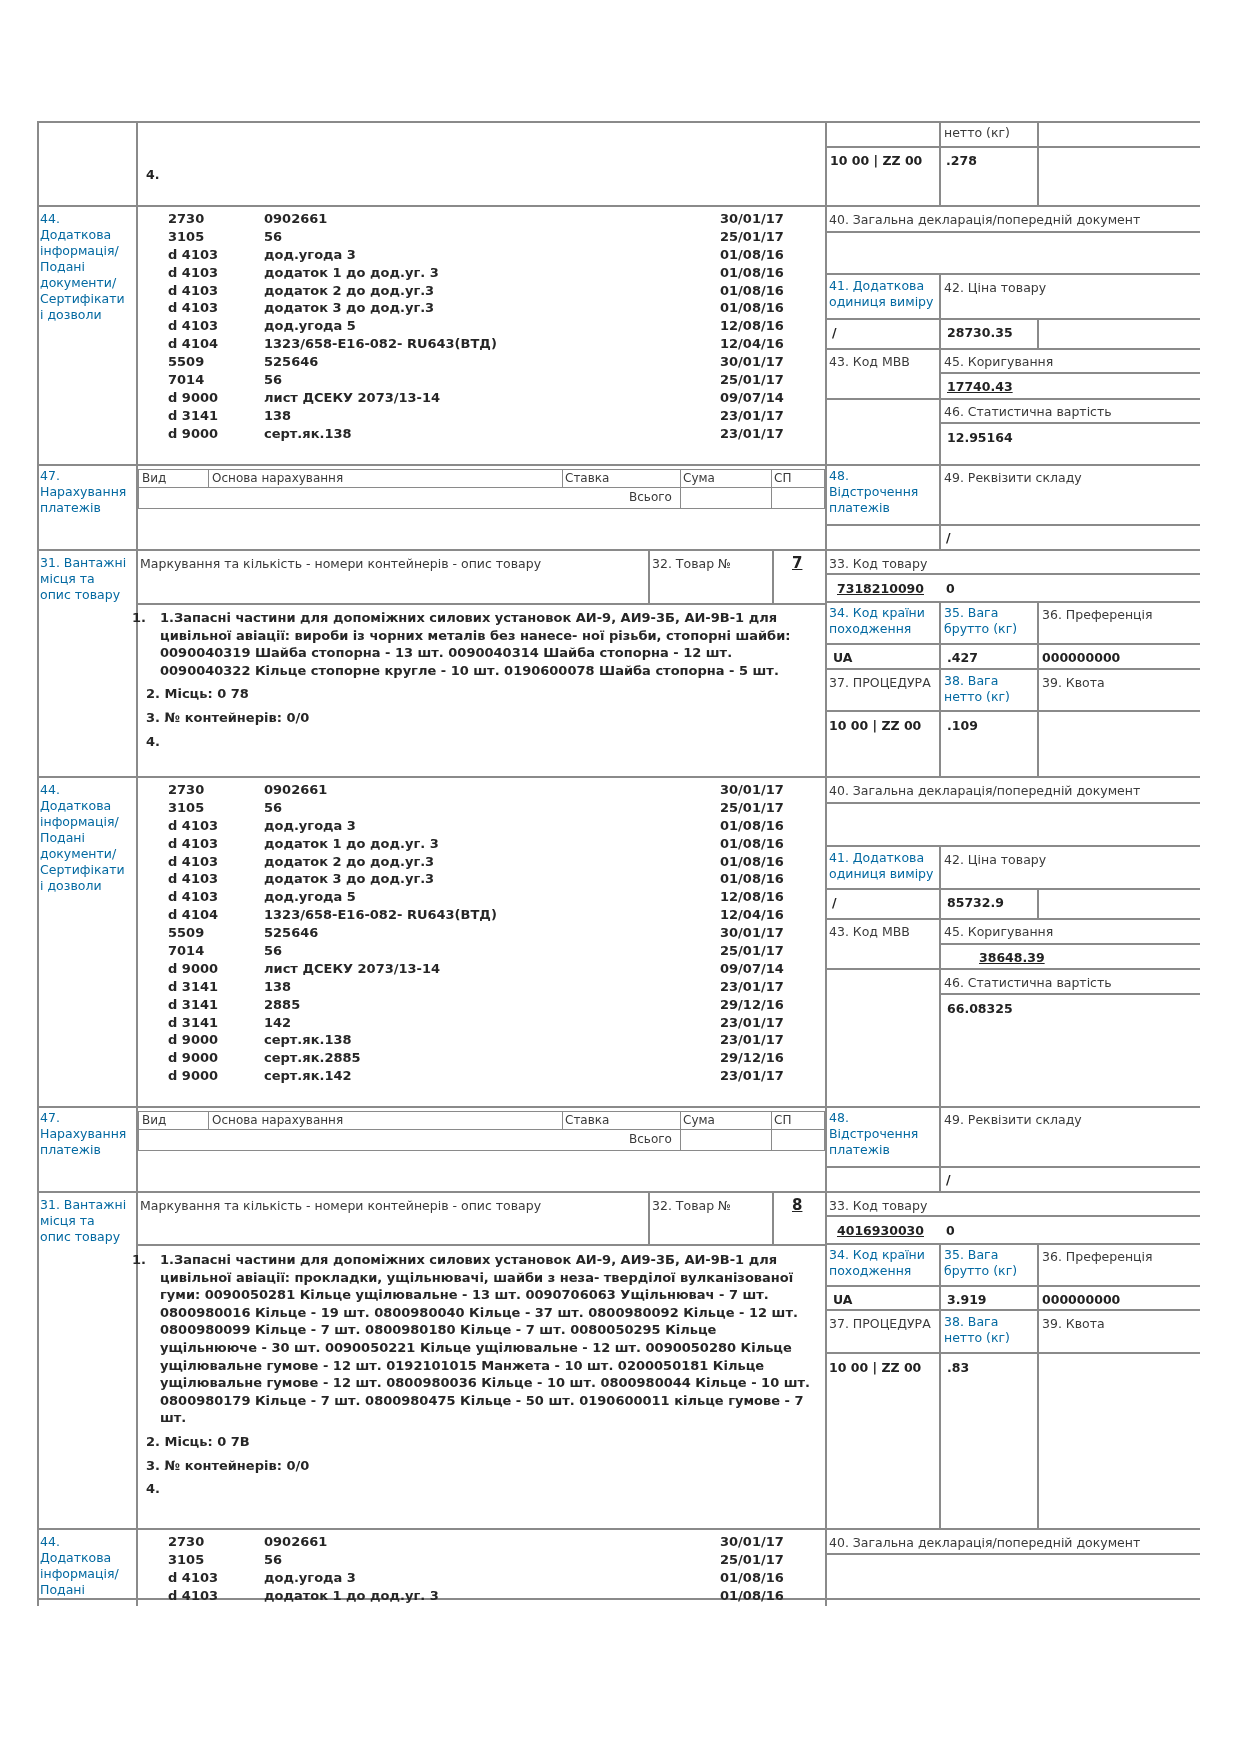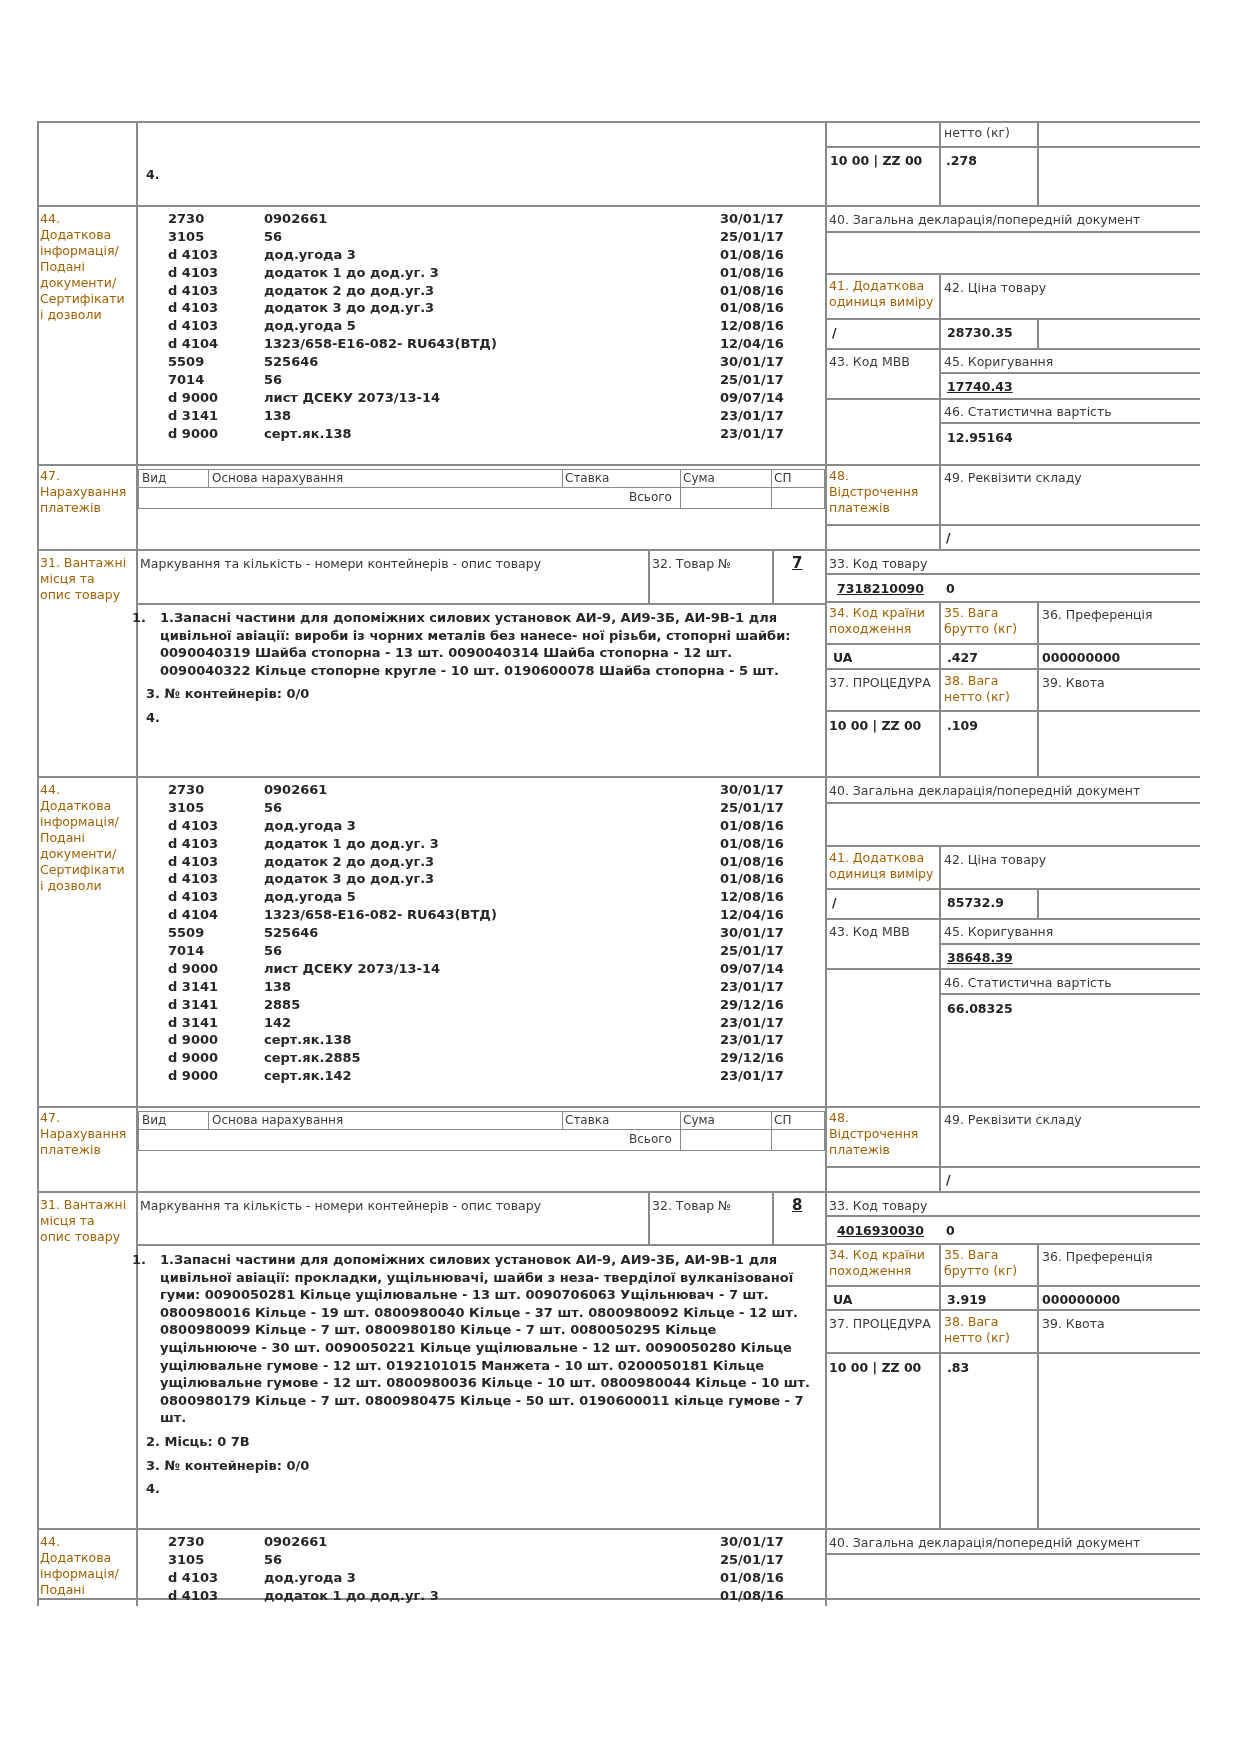--- a/index.html
+++ b/index.html
@@ -2,21 +2,21 @@
 <html><head>
 <meta charset="utf-8">
 <style>
   html, body { margin:0; padding:0; background:#ffffff; }
   body { width:1242px; height:1754px; position:relative; overflow:hidden;
          font-family:"DejaVu Sans", sans-serif; color:#2a2a2a; }
   .ln { position:absolute; background:#8a8a8a; }
   .h { height:2px; }
   .v { width:2px; }
   .t { position:absolute; font-size:12.5px; line-height:15px; white-space:nowrap; color:#3a3a3a; }
-  .lbl { position:absolute; font-size:12.5px; line-height:16px; color:#a16207; }
+  .lbl { position:absolute; font-size:12.5px; line-height:16px; color:#0369a1; }
   .b { font-weight:bold; color:#222; }
   .u { text-decoration:underline; }
   .desc { position:absolute; font-size:13px; line-height:17.6px; font-weight:bold; color:#262626; }
   .desc .item { margin-bottom:6px; }
   .desc .num { display:inline-block; width:14px; }
   .desc .para { padding-left:14px; text-indent:-14px; }
   .docs { position:absolute; }
   .docs .row { position:relative; height:17.9px; font-size:13px; font-weight:bold; color:#262626; white-space:nowrap;margin-left:26px; }
   .docs .c1 { position:absolute; left:0; }
   .docs .c2 { position:absolute; left:96px; }
@@ -226,20 +226,21 @@
   </div>
 <div class="t" style="left:140px;top:556px;">Маркування та кількість - номери контейнерів - опис товару</div>
 <div class="t" style="left:652px;top:556px;">32. Товар №</div>
 <div class="t b u" style="left:792px;top:556px;font-size:15px;">7</div>
 <div class="t" style="left:829px;top:556px;">33. Код товару</div>
 <div class="t b u" style="left:837px;top:581px;">7318210090</div>
 <div class="t b" style="left:946px;top:581px;">0</div>
 
 <div class="desc" style="left:146px;top:609px;width:665px;">
   <div class="item para"><span class="num">1.</span><span>1.Запасні частини для допоміжних силових установок АИ-9, АИ9-3Б, АИ-9В-1 для цивільної авіації: вироби із чорних металів без нанесе- ної різьби, стопорні шайби: 0090040319 Шайба стопорна - 13 шт. 0090040314 Шайба стопорна - 12 шт. 0090040322 Кільце стопорне кругле - 10 шт. 0190600078 Шайба стопорна - 5 шт.</span></div>
+  <div class="item">2. Місць: 0 78</div>
   <div class="item">3. № контейнерів: 0/0</div>
   <div class="item">4.</div>
 </div>
 
 <div class="lbl" style="left:829px;top:605px;">
     <div>34. Код країни</div>
     <div>походження</div>
   </div>
 <div class="lbl" style="left:944px;top:605px;">
     <div>35. Вага</div>
@@ -358,21 +359,21 @@
 <div class="t" style="left:829px;top:783px;">40. Загальна декларація/попередній документ</div>
 <div class="lbl" style="left:829px;top:850px;">
     <div>41. Додаткова</div>
     <div>одиниця виміру</div>
   </div>
 <div class="t" style="left:944px;top:852px;">42. Ціна товару</div>
 <div class="t b" style="left:832px;top:895px;">/</div>
 <div class="t b" style="left:947px;top:895px;">85732.9</div>
 <div class="t" style="left:829px;top:924px;">43. Код МВВ</div>
 <div class="t" style="left:944px;top:924px;">45. Коригування</div>
-<div class="t b u" style="left:947px;top:950px;">38648.39</div>
+<div class="t b u" style="left:979px;top:950px;">38648.39</div>
 <div class="t" style="left:944px;top:975px;">46. Статистична вартість</div>
 <div class="t b" style="left:947px;top:1001px;">66.08325</div>
 
 <div class="lbl" style="left:40px;top:1110px;">
     <div>47.</div>
     <div>Нарахування</div>
     <div>платежів</div>
   </div>
 <div class="pt" style="left:138px;top:1111px;width:685px;height:38px;">
   <div class="ln" style="left:0;top:17px;width:685px;height:1px;"></div>

